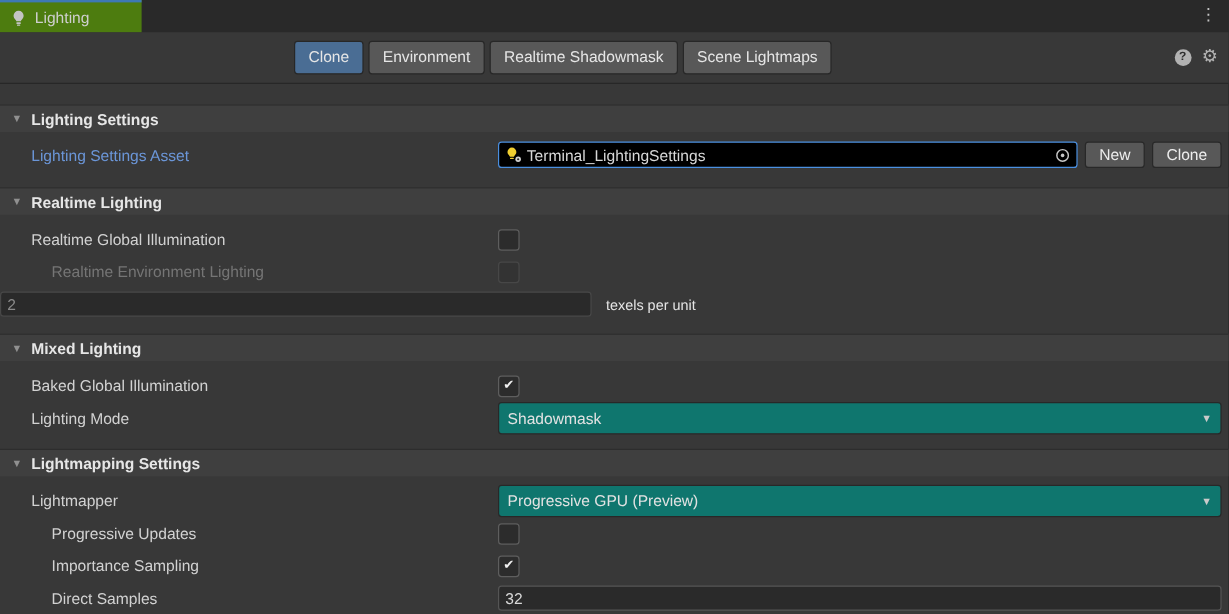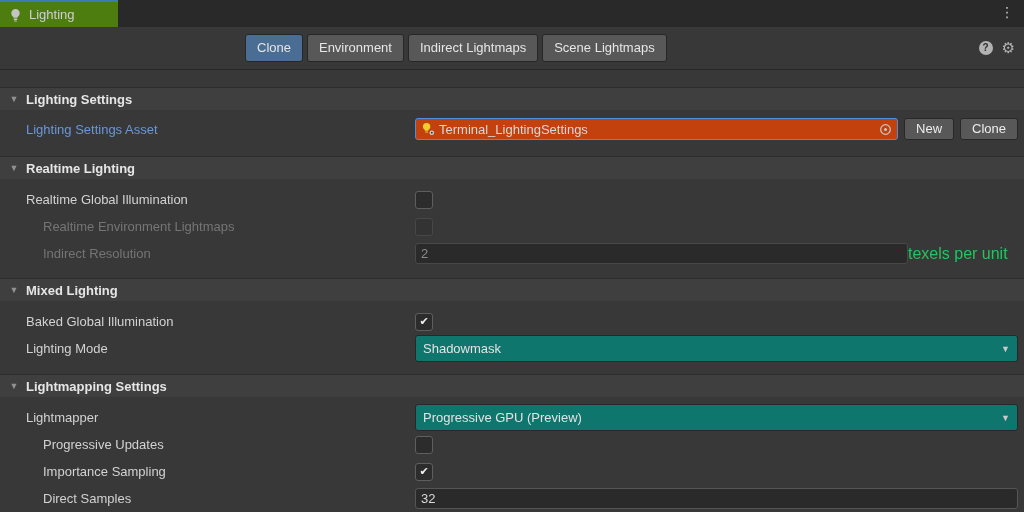--- a/index.html
+++ b/index.html
@@ -41,27 +41,27 @@
   .cb{width:16px;height:16px;background:#2c2c2c;border:1px solid #5e5e5e;border-radius:3px;
       display:flex;align-items:center;justify-content:center;flex:none;box-sizing:content-box;}
   .cb .mark{color:#f0f0f0;font-size:11px;line-height:1;}
   .cb.disabled{opacity:.4;}
 
   .tfield{height:21px;background:#2a2a2a;border:1px solid #555;border-radius:3px;color:#d8d8d8;
           font-size:13px;padding:0 5px;box-sizing:border-box;font-family:"Liberation Sans",sans-serif;outline:none;}
   .tfield.dim{color:#8a8a8a;border-color:#484848;}
   .w493{width:493px;flex:none;}
   .grow{flex:1;min-width:0;}
-  .unit{color:#22c55e;font-size:16px;white-space:nowrap;}
+  .unit{margin-left:12px;color:#e5e5e5;font-size:12px;white-space:nowrap;}
 
   .dropdown{flex:1;height:27px;background:#0f766e;border:1px solid #282828;border-radius:3px;
             display:flex;align-items:center;padding:0 7px;box-sizing:border-box;color:#e2e2e2;min-width:0;}
   .dropdown .arrow{margin-left:auto;font-size:9px;color:#cacaca;}
 
-  .objfield{flex:1;height:22px;background:#c2410c;border:1px solid #4a8fe0;border-radius:3px;
+  .objfield{flex:1;height:22px;background:#000000;border:1px solid #4a8fe0;border-radius:3px;
             display:flex;align-items:center;box-sizing:border-box;padding:0 5px;color:#d8d8d8;min-width:0;gap:3px;}
   .objfield .picker{margin-left:auto;display:flex;align-items:center;}
   .btn{height:22px;line-height:20px;padding:0 11px;background:#585858;border:1px solid #282828;
        border-radius:3px;color:#ededed;margin-left:6px;box-sizing:border-box;white-space:nowrap;}
   svg{display:block;}
 </style>
 </head>
 <body>
 
 <div class="window">
@@ -77,21 +77,21 @@
       </span>
       <span>Lighting</span>
     </div>
     <div class="kebab">⋮</div>
   </div>
 
   <div class="toolbar">
     <div class="tabgroup">
       <div class="tbtn selected">Clone</div>
       <div class="tbtn">Environment</div>
-      <div class="tbtn">Indirect Lightmaps</div>
+      <div class="tbtn">Realtime Shadowmask</div>
       <div class="tbtn">Scene Lightmaps</div>
     </div>
     <div class="toolbar-right">
       <div class="help-circle">?</div>
       <div class="gear">⚙</div>
     </div>
   </div>
 
   <div class="content">
 
@@ -131,28 +131,27 @@
     </div>
 
     <div class="row mt7">
       <div class="label">Realtime Global Illumination</div>
       <div class="controls">
         <div class="cb"></div>
       </div>
     </div>
 
     <div class="row">
-      <div class="label indent disabled">Realtime Environment Lightmaps</div>
+      <div class="label indent disabled">Realtime Environment Lighting</div>
       <div class="controls">
         <div class="cb disabled"></div>
       </div>
     </div>
 
     <div class="row">
-      <div class="label indent disabled">Indirect Resolution</div>
       <div class="controls">
         <input class="tfield dim w493" disabled="" value="2" style="">
         <span class="unit">texels per unit</span>
       </div>
     </div>
 
     <div class="sec-header mt11">
       <span class="tri">▼</span>
       <span>Mixed Lighting</span>
     </div>

